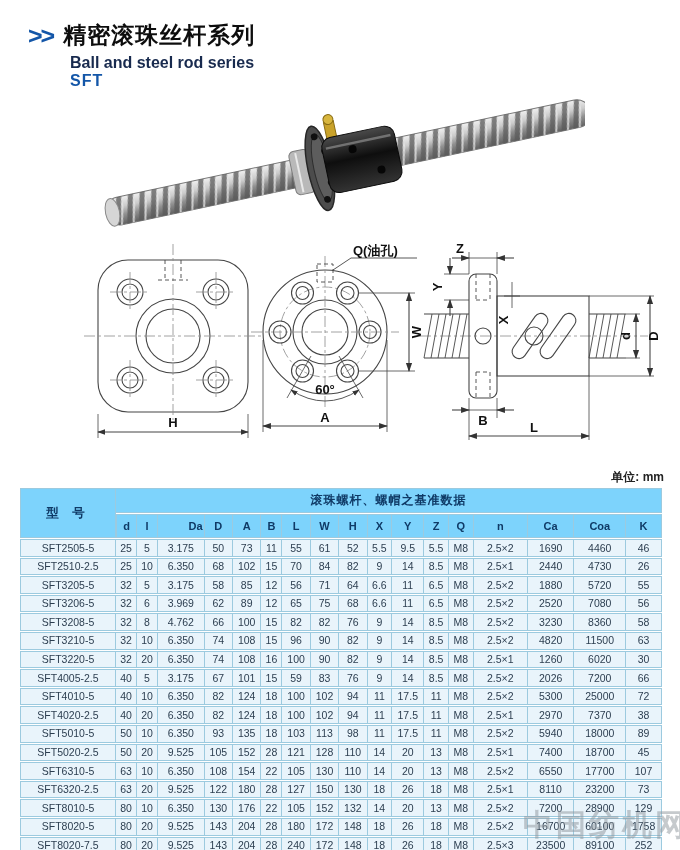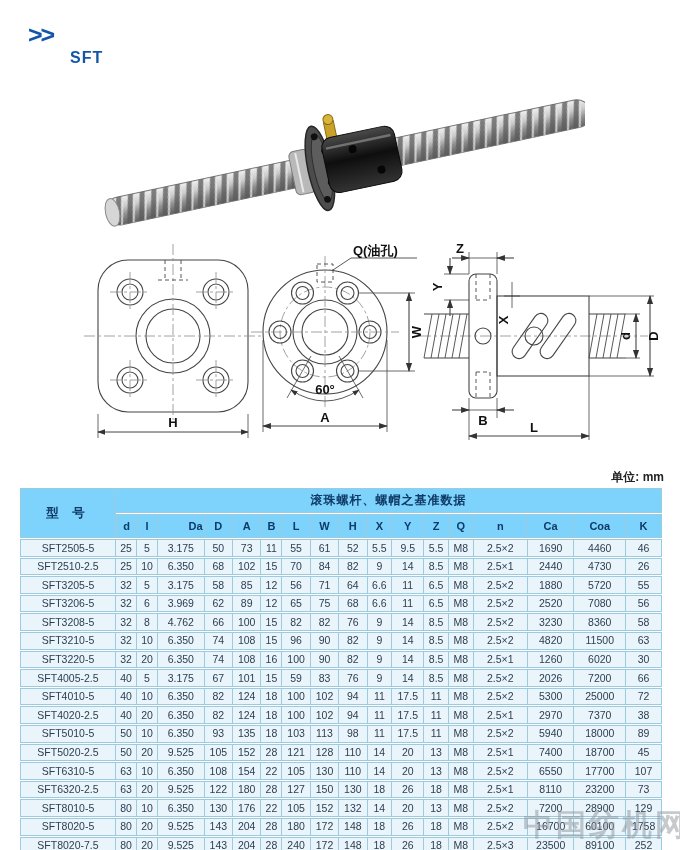--- a/index.html
+++ b/index.html
@@ -42,21 +42,23 @@
                color:#8f969c; opacity:.5; letter-spacing:3px; pointer-events:none; }
 </style>
 </head>
 <body>
 
 <div class="page">
 
   <div class="hdr">
     <div class="hdr-row">
       <span class="chevrons">&gt;&gt;</span>
+      <span class="title-zh">精密滚珠丝杆系列</span>
     </div>
+    <div class="subtitle">Ball and steel rod series</div>
     <div class="series">SFT</div>
   </div>
 
   <svg class="photo" viewBox="0 0 490 148">
     <defs>
       <linearGradient id="rodGrad" x1="0" y1="0" x2="0" y2="1">
         <stop offset="0" stop-color="#f0f0f0"></stop>
           <stop offset=".35" stop-color="#cccccc"></stop>
         <stop offset=".65" stop-color="#909090"></stop>
           <stop offset="1" stop-color="#606060"></stop>

